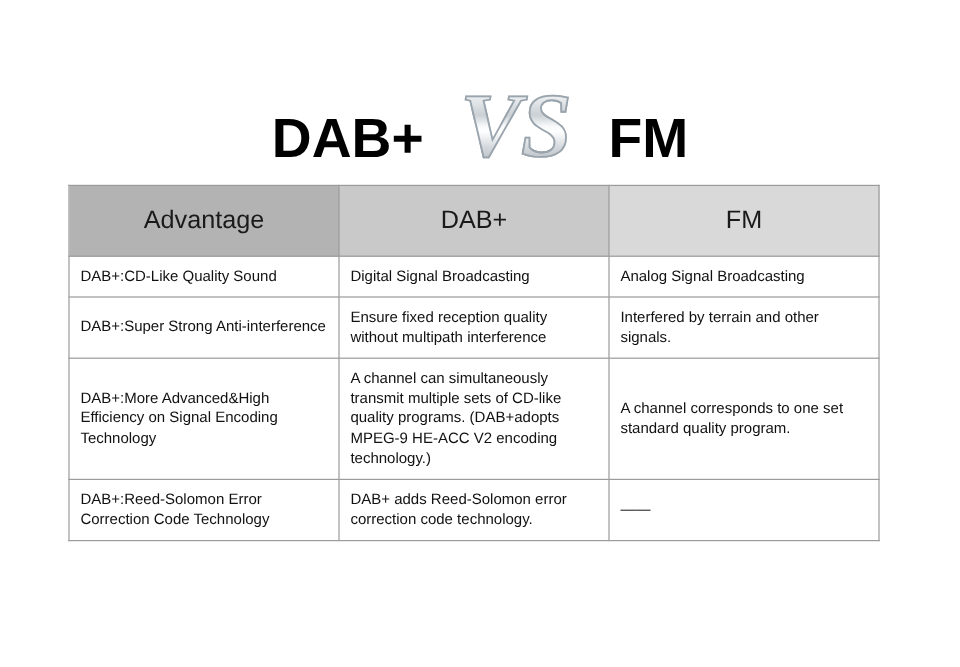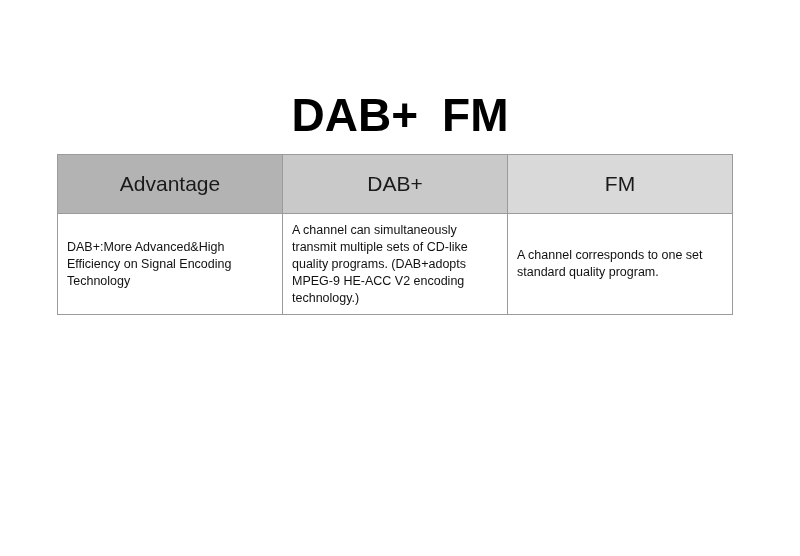--- a/index.html
+++ b/index.html
@@ -113,35 +113,53 @@
   tbody td.col-c { width: 233px; }
   tbody td.center-v { vertical-align: middle; }
 </style>
 </head>
 <body>
 
 <div class="page">
 
   <div class="title-row">
     <div class="title-word left">DAB+</div>
+    <div class="vs-wrap">
+      <div class="vs-text">VS</div>
+    </div>
     <div class="title-word right">FM</div>
   </div>
 
   <div class="table-wrap">
     <table class="compare">
       <thead>
         <tr>
           <th class="h1">Advantage</th>
           <th class="h2">DAB+</th>
           <th class="h3">FM</th>
         </tr>
       </thead>
       <tbody>
         <tr>
+          <td class="col-a">DAB+:CD-Like Quality Sound</td>
+          <td class="col-b center-v">Digital Signal Broadcasting</td>
+          <td class="col-c center-v">Analog Signal Broadcasting</td>
+        </tr>
+        <tr>
+          <td class="col-a">DAB+:Super Strong Anti-interference</td>
+          <td class="col-b">Ensure fixed reception quality without multipath interference</td>
+          <td class="col-c center-v">Interfered by terrain and other signals.</td>
+        </tr>
+        <tr>
           <td class="col-a">DAB+:More Advanced&amp;High Efficiency on Signal Encoding Technology</td>
           <td class="col-b">A channel can simultaneously transmit multiple sets of CD-like quality programs. (DAB+adopts MPEG-9 HE-ACC V2 encoding technology.)</td>
           <td class="col-c center-v">A channel corresponds to one set standard quality program.</td>
+        </tr>
+        <tr>
+          <td class="col-a">DAB+:Reed-Solomon Error Correction Code Technology</td>
+          <td class="col-b">DAB+ adds Reed-Solomon error correction code technology.</td>
+          <td class="col-c center-v">——</td>
         </tr>
       </tbody>
     </table>
   </div>
 
 </div>
 
 </body></html>

